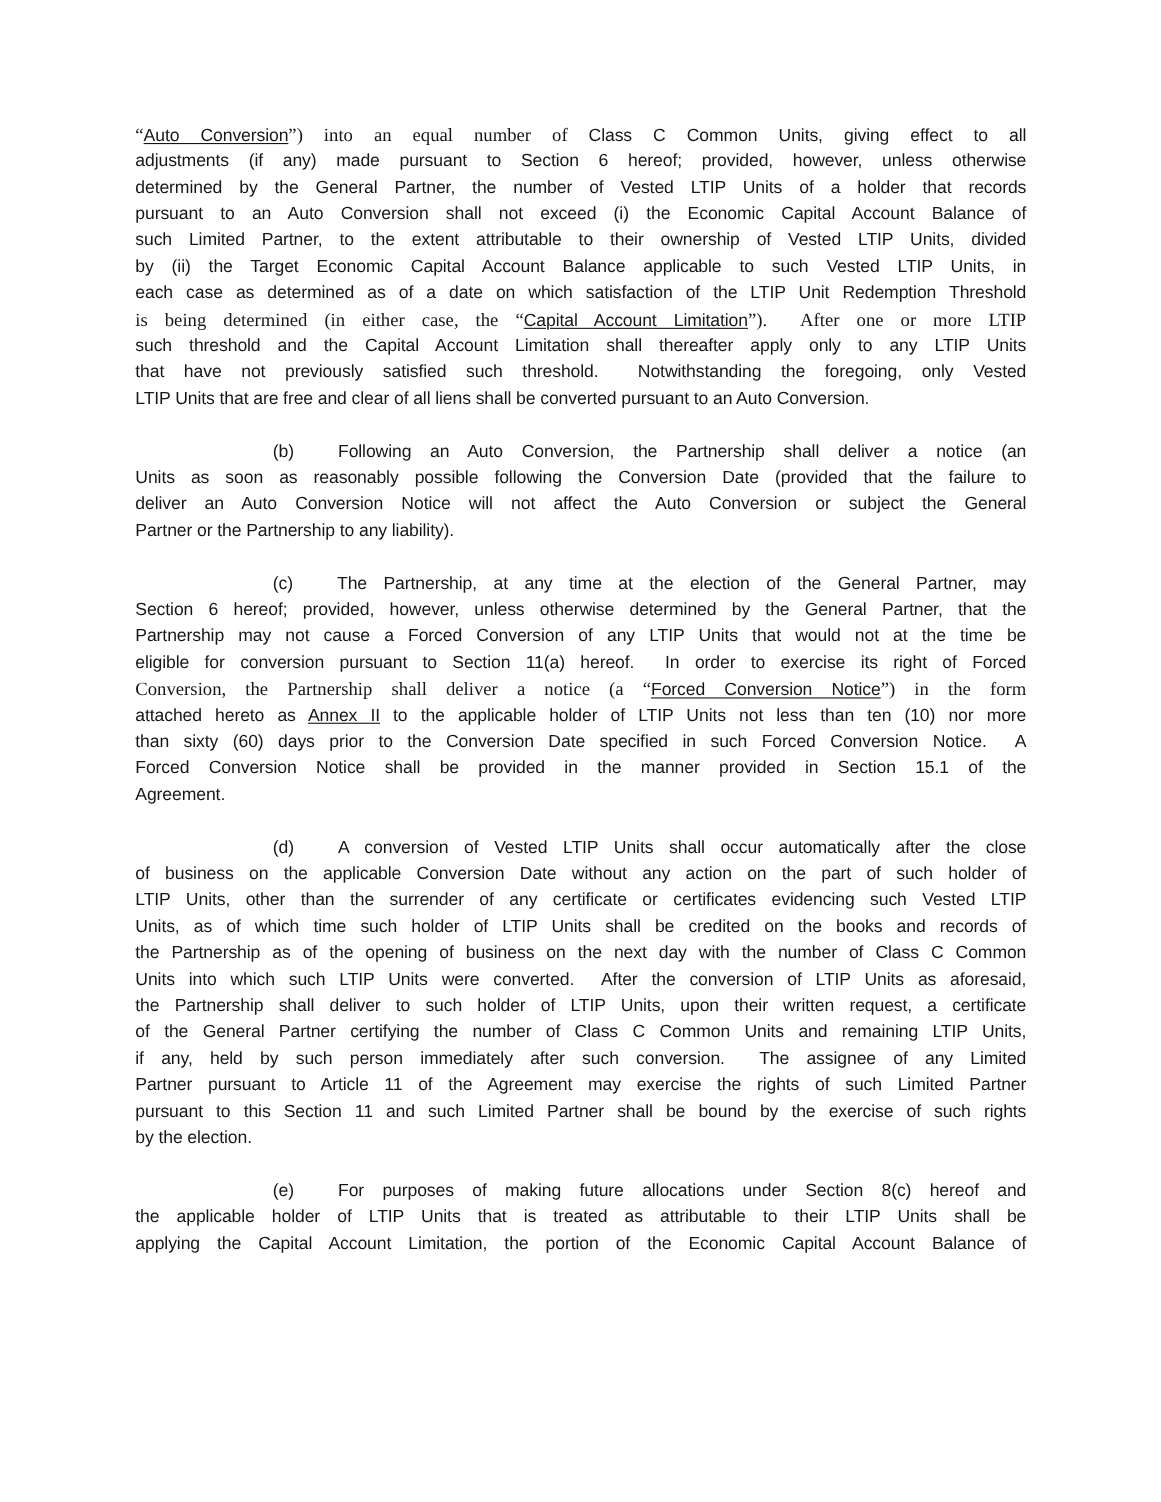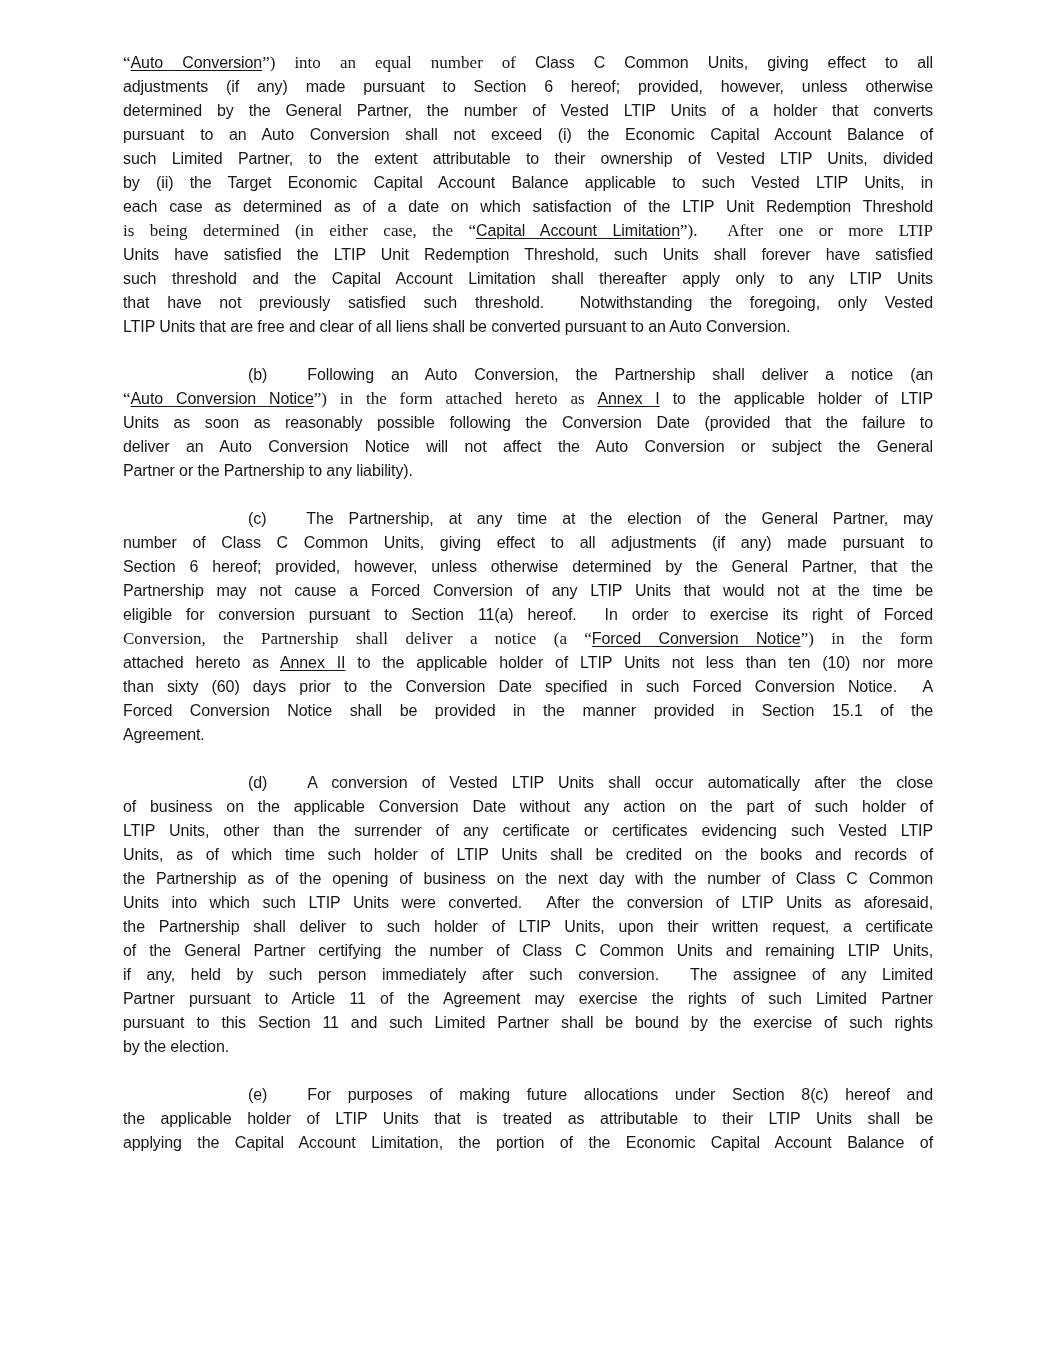--- a/index.html
+++ b/index.html
@@ -2,21 +2,21 @@
 <html><head>
 <meta charset="utf-8">
 <style>
   html, body { margin: 0; padding: 0; background: #ffffff; }
   .page {
     position: relative;
     width: 1055px;
     height: 1365px;
     background: #ffffff;
     box-sizing: border-box;
-    padding: 51px 122px 0 123px;
+    padding: 111px 122px 0 123px;
     color: #161616;
     overflow: hidden;
   }
   .para { margin: 0 0 24px 0; }
   .line {
     height: 24px;
     line-height: 24px;
     text-align: justify;
     text-align-last: justify;
     overflow: visible;
@@ -40,41 +40,38 @@
   .tab { display: inline-block; height: 1px; }
 </style>
 </head>
 <body>
 
 <div class="page">
   <div>
       <div class="para">
         <div class="line"><span class="serif">“</span><span class="sans u">Auto Conversion</span><span class="serif">”) into an equal number of </span><span class="sans">Class C Common Units, giving effect to all</span></div>
         <div class="line"><span class="sans">adjustments (if any) made pursuant to Section 6 hereof; provided, however, unless otherwise</span></div>
-        <div class="line"><span class="sans">determined by the General Partner, the number of Vested LTIP Units of a holder that converts</span></div>
+        <div class="line"><span class="sans">determined by the General Partner, the number of Vested LTIP Units of a holder that records</span></div>
         <div class="line"><span class="sans">pursuant to an Auto Conversion shall not exceed (i) the Economic Capital Account Balance of</span></div>
         <div class="line"><span class="sans">such Limited Partner, to the extent attributable to their ownership of Vested LTIP Units, divided</span></div>
         <div class="line"><span class="sans">by (ii) the Target Economic Capital Account Balance applicable to such Vested LTIP Units, in</span></div>
         <div class="line"><span class="sans">each case as determined as of a date on which satisfaction of the LTIP Unit Redemption Threshold</span></div>
         <div class="line"><span class="serif">is being determined (in either case, the “</span><span class="sans u">Capital Account Limitation</span><span class="serif">”).&nbsp; After one or more LTIP</span></div>
-        <div class="line"><span class="sans">Units have satisfied the LTIP Unit Redemption Threshold, such Units shall forever have satisfied</span></div>
         <div class="line"><span class="sans">such threshold and the Capital Account Limitation shall thereafter apply only to any LTIP Units</span></div>
         <div class="line"><span class="sans">that have not previously satisfied such threshold.&nbsp; Notwithstanding the foregoing, only Vested</span></div>
         <div class="line last"><span class="sans">LTIP Units that are free and clear of all liens shall be converted pursuant to an Auto Conversion.</span></div>
       </div>
       <div class="para">
         <div class="line indent"><span class="sans">(b)</span><span class="tab" style="width: 40px;"></span><span class="sans">Following an Auto Conversion, the Partnership shall deliver a notice (an</span></div>
-        <div class="line"><span class="serif">“</span><span class="sans u">Auto Conversion Notice</span><span class="serif">”) in the form attached hereto as </span><span class="sans u">Annex I</span><span class="sans"> to the applicable holder of LTIP</span></div>
         <div class="line"><span class="sans">Units as soon as reasonably possible following the Conversion Date (provided that the failure to</span></div>
         <div class="line"><span class="sans">deliver an Auto Conversion Notice will not affect the Auto Conversion or subject the General</span></div>
         <div class="line last"><span class="sans">Partner or the Partnership to any liability).</span></div>
       </div>
       <div class="para">
         <div class="line indent"><span class="sans">(c)</span><span class="tab" style="width: 40px;"></span><span class="sans">The Partnership, at any time at the election of the General Partner, may</span></div>
-        <div class="line"><span class="sans">number of Class C Common Units, giving effect to all adjustments (if any) made pursuant to</span></div>
         <div class="line"><span class="sans">Section 6 hereof; provided, however, unless otherwise determined by the General Partner, that the</span></div>
         <div class="line"><span class="sans">Partnership may not cause a Forced Conversion of any LTIP Units that would not at the time be</span></div>
         <div class="line"><span class="sans">eligible for conversion pursuant to Section 11(a) hereof.&nbsp; In order to exercise its right of Forced</span></div>
         <div class="line"><span class="serif">Conversion, the Partnership shall deliver a notice (a “</span><span class="sans u">Forced Conversion Notice</span><span class="serif">”) in the form</span></div>
         <div class="line"><span class="sans">attached hereto as </span><span class="sans u">Annex II</span><span class="sans"> to the applicable holder of LTIP Units not less than ten (10) nor more</span></div>
         <div class="line"><span class="sans">than sixty (60) days prior to the Conversion Date specified in such Forced Conversion Notice.&nbsp; A</span></div>
         <div class="line"><span class="sans">Forced Conversion Notice shall be provided in the manner provided in Section 15.1 of the</span></div>
         <div class="line last"><span class="sans">Agreement.</span></div>
       </div>
       <div class="para">

